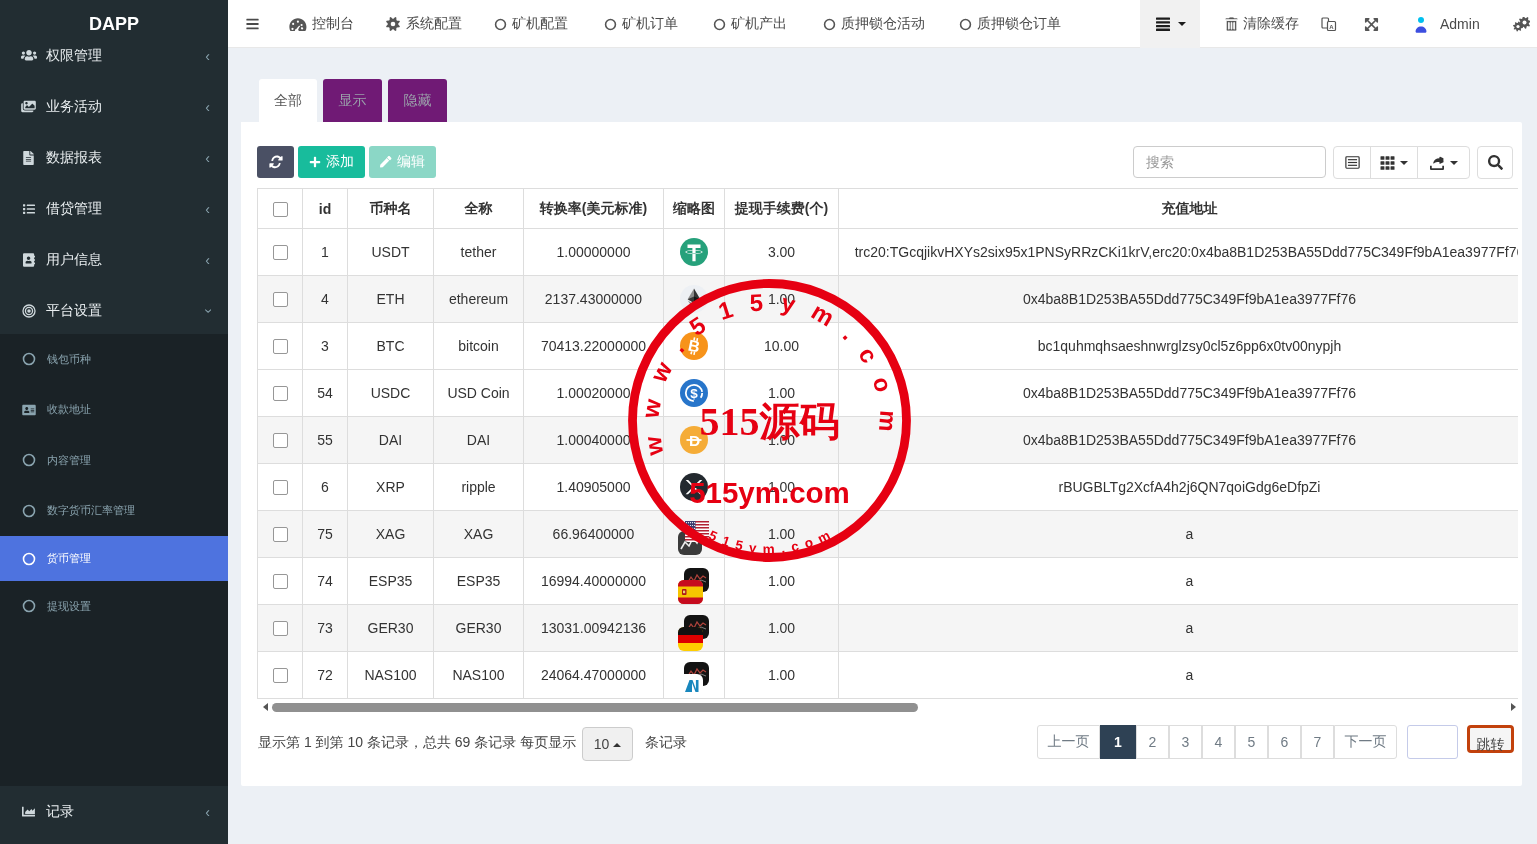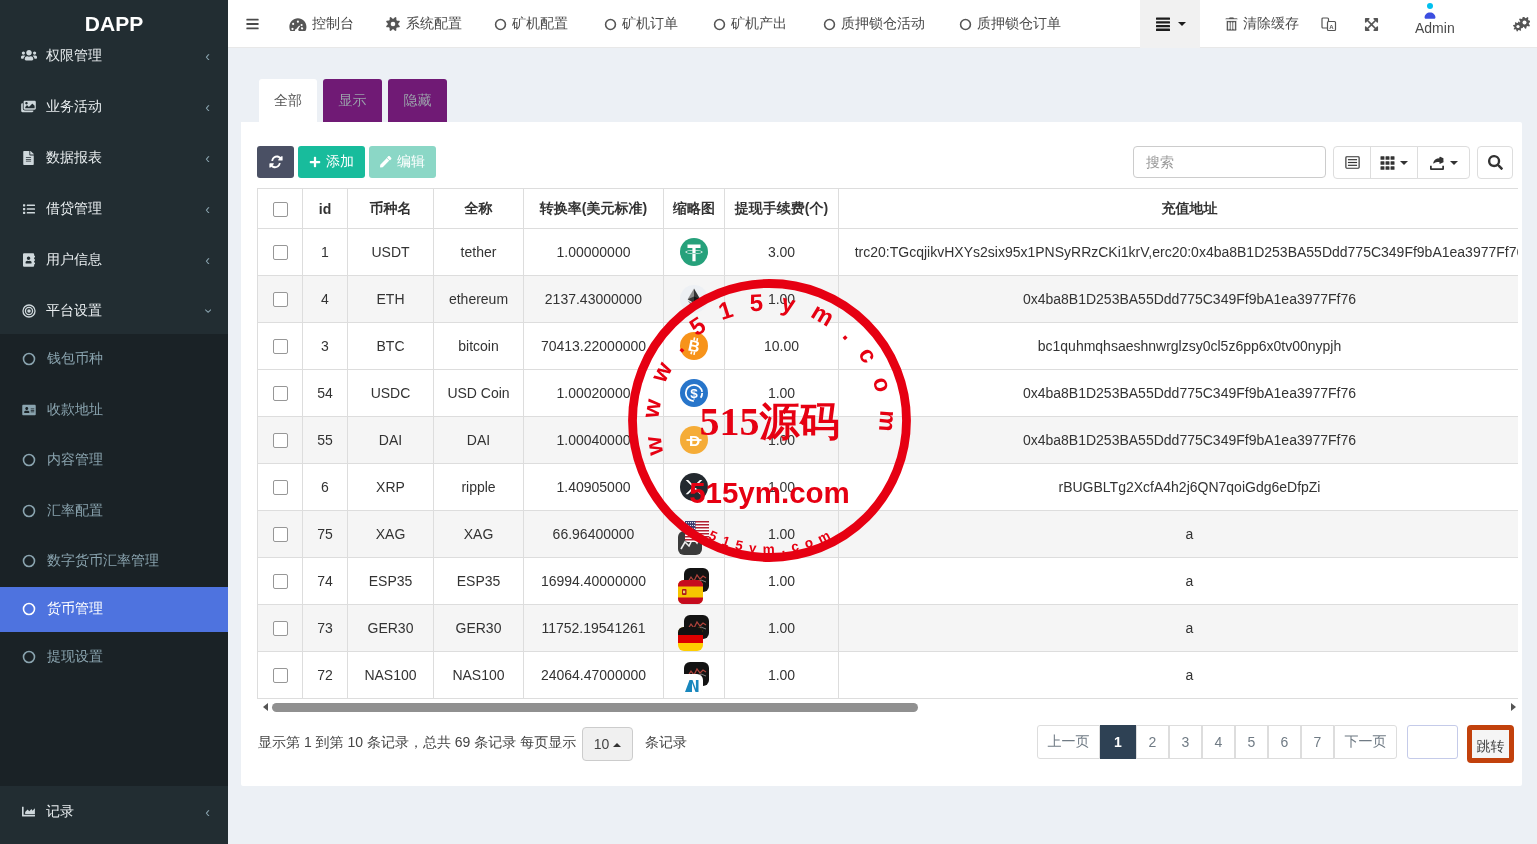--- a/index.html
+++ b/index.html
@@ -3,27 +3,27 @@
 <meta charset="utf-8">
 <style>
 * { margin:0; padding:0; box-sizing:border-box; }
 html,body { width:1537px; height:844px; overflow:hidden; font-family:"Liberation Sans", sans-serif; }
 body { position:relative; background:#ecf0f5; font-size:14px; color:#333; }
 svg { display:block; }
 .abs { position:absolute; }
 
 
 .sidebar { position:absolute; left:0; top:0; width:228px; height:844px; background:#222d32; z-index:5; }
-.logo { height:48px; line-height:48px; text-align:center; color:#fff; font-size:21px; font-weight:bold; letter-spacing:0; }
+.logo { height:48px; line-height:48px; text-align:center; color:#fff; font-size:18px; font-weight:bold; letter-spacing:0; }
 .smenu { position:absolute; left:0; width:228px; }
 .mitem { position:relative; height:51px; display:flex; align-items:center; padding-left:20px; color:#e9eef0; font-size:14px; }
 .mitem .mi { width:17px; margin-right:9px; display:flex; justify-content:center; color:#cfd8dc; }
 .mitem .chev { position:absolute; right:18px; color:#8aa4af; }
 .sub { position:absolute; left:0; top:334px; width:228px; height:452px; background:#1a2226; }
-.sitem { position:relative; height:50.5px; display:flex; align-items:center; padding-left:20px; color:#8aa4af; font-size:14px; }
+.sitem { position:relative; height:50.5px; display:flex; align-items:center; padding-left:20px; color:#8aa4af; font-size:11px; }
 .sitem .mi { width:17px; margin-right:10px; display:flex; justify-content:center; }
 .sitem.active { background:#4e73df; color:#fff; height:45px;font-family:Liberation Serif, serif; }
 .brec { position:absolute; top:786px; left:0; width:228px; }
 
 
 .navbar { position:absolute; left:228px; top:0; width:1309px; height:48px; background:#fff; z-index:4; border-bottom:1px solid #e8e8e8; }
 .nav-item { position:absolute; top:0; height:48px; display:flex; align-items:center; color:#4a4a4a; font-size:14px; }
 .nav-item .ni { margin-right:5px; display:flex; color:#555; }
 
 
@@ -57,21 +57,21 @@
 .hscroll { position:absolute; left:16px; top:580px; width:1261px; height:12px; }
 .hthumb { position:absolute; left:15px; top:1px; width:646px; height:9px; background:#909090; border-radius:5px; }
 .harrow { position:absolute; top:1px; width:0; height:0; border-top:4.5px solid transparent; border-bottom:4.5px solid transparent; }
 
 
 .pgtext { position:absolute; left:17px; top:612px; font-size:14px; color:#444; }
 .pagesel { position:absolute; left:341px; top:605px; width:51px; height:34px; border:1px solid #ccc; border-radius:4px; background:#f0f0f0; text-align:center; line-height:32px; font-size:14px; color:#444; }
 .pg { position:absolute; top:603px; height:34px; border:1px solid #ddd; background:#fff; display:flex; align-items:center; justify-content:center; font-size:14px; color:#707b85; }
 .pg.on { background:#2e4154; border-color:#2e4154; color:#fff; font-weight:bold; }
 .jumpinput { position:absolute; left:1166px; top:603px; width:51px; height:34px; border:1px solid #c5cbe9; border-radius:3px; background:#fff; }
-.jumpbtn { position:absolute; left:1226px; top:603px; width:47px; height:38px; border:5px solid #c2410c; border-radius:4px; background:#f5f5f5; text-align:center; line-height:32px; color:#444; }
+.jumpbtn { position:absolute; left:1226px; top:603px; width:47px; height:28px; border:3px solid #c2410c; border-radius:4px; background:#f5f5f5; text-align:center; line-height:32px; color:#444; }
 </style>
 </head>
 <body>
 
 <div class="sidebar">
   <div class="logo">DAPP</div>
   <div class="smenu" style="top:30px;">
     <div class="mitem"><span class="mi" id="i-users">
           <svg width="16" height="13" viewBox="0 0 640 512">
             <path fill="#cfd8dc" d="M96 224c35 0 64-29 64-64s-29-64-64-64-64 29-64 64 29 64 64 64zm448 0c35 0 64-29 64-64s-29-64-64-64-64 29-64 64 29 64 64 64zm32 32h-64c-18 0-34 7-45 19 40 22 69 62 75 109h66c18 0 32-14 32-32v-32c0-35-29-64-64-64zm-256 0c62 0 112-50 112-112S382 32 320 32 208 82 208 144s50 112 112 112zm77 32h-8c-21 10-44 16-69 16s-48-6-69-16h-8c-51 0-93 42-93 93v23c0 27 21 48 48 48h244c27 0 48-21 48-48v-23c0-51-42-93-93-93zm-223-13c-11-12-27-19-45-19H64c-35 0-64 29-64 64v32c0 18 14 32 32 32h66c6-47 35-87 75-109z"></path>
@@ -116,25 +116,20 @@
     <div class="sitem"><span class="mi" id="i-card">
           <svg width="16" height="12" viewBox="0 0 576 512">
             <path fill="#8aa4af" d="M528 32H48C21 32 0 53 0 80v352c0 27 21 48 48 48h480c27 0 48-21 48-48V80c0-27-21-48-48-48zM192 128c35 0 64 29 64 64s-29 64-64 64-64-29-64-64 29-64 64-64zm112 236c0 11-10 20-22 20H102c-12 0-22-9-22-20v-20c0-33 30-60 67-60h5c12 5 25 8 40 8s28-3 40-8h5c37 0 67 27 67 60v20zm208-28c0 7-5 12-12 12H372c-7 0-12-5-12-12v-8c0-7 5-12 12-12h128c7 0 12 5 12 12v8zm0-64c0 7-5 12-12 12H372c-7 0-12-5-12-12v-8c0-7 5-12 12-12h128c7 0 12 5 12 12v8zm0-64c0 7-5 12-12 12H372c-7 0-12-5-12-12v-8c0-7 5-12 12-12h128c7 0 12 5 12 12v8z"></path>
           </svg>
         </span>收款地址</div>
     <div class="sitem"><span class="mi">
           <svg width="14" height="14" viewBox="0 0 14 14">
             <circle cx="7" cy="7" r="5.5" fill="none" stroke="currentColor" stroke-width="1.6"></circle>
           </svg>
         </span>内容管理</div>
-    <div class="sitem"><span class="mi">
-          <svg width="14" height="14" viewBox="0 0 14 14">
-            <circle cx="7" cy="7" r="5.5" fill="none" stroke="currentColor" stroke-width="1.6"></circle>
-          </svg>
-        </span>汇率配置</div>
     <div class="sitem"><span class="mi">
           <svg width="14" height="14" viewBox="0 0 14 14">
             <circle cx="7" cy="7" r="5.5" fill="none" stroke="currentColor" stroke-width="1.6"></circle>
           </svg>
         </span>数字货币汇率管理</div>
     <div class="sitem active"><span class="mi">
           <svg width="14" height="14" viewBox="0 0 14 14">
             <circle cx="7" cy="7" r="5.5" fill="none" stroke="currentColor" stroke-width="1.6"></circle>
           </svg>
         </span>货币管理</div>
@@ -218,21 +213,21 @@
           <rect x="13" y="9" width="16" height="18" rx="2" fill="#fff"></rect>
         </g>
         <text x="21" y="23" font-size="12" font-weight="bold" fill="#555" text-anchor="middle" font-family="Liberation Sans, sans-serif">A</text>
       </svg>
     </div>
   <div class="nav-item" style="left:1136px;" id="n-expand">
       <svg width="15" height="15" viewBox="0 0 448 512">
         <path fill="#555" d="M448 344v112a23.9 23.9 0 01-24 24H312c-21.4 0-32.1-25.9-17-41l36.2-36.2L224 295.6 116.8 402.9 153 439c15.1 15.1 4.4 41-17 41H24a23.9 23.9 0 01-24-24V344c0-21.4 25.9-32.1 41-17l36.2 36.2L184.5 256 77.2 148.7 41 185c-15.1 15.1-41 4.4-41-17V56a23.9 23.9 0 0124-24h112c21.4 0 32.1 25.9 17 41l-36.2 36.2L224 216.4l107.3-107.3L295 73c-15.1-15.1-4.4-41 17-41h112a23.9 23.9 0 0124 24v112c0 21.4-25.9 32.1-41 17l-36.2-36.2L263.5 256l107.3 107.3L407 327c15.1-15.1 41-4.4 41 17z"></path>
       </svg>
     </div>
-  <div class="nav-item" style="left:1183px;flex-direction:column;">
+  <div class="nav-item" style="left:1183px;">
       <span class="ni" id="n-user">
         <svg width="20" height="20" viewBox="0 0 24 24">
           <circle cx="12" cy="7.2" r="3.6" fill="#00c0ef"></circle>
           <path d="M5.5 21c0-3.6 2.9-6.1 6.5-6.1s6.5 2.5 6.5 6.1c0 1-.8 1.6-1.8 1.6H7.3c-1 0-1.8-.6-1.8-1.6z" fill="#3c4ee0"></path>
         </svg>
       </span>
       <span style="margin-left:4px;">Admin</span>
     </div>
   <div class="nav-item" style="left:1284px;" id="n-cogs">
       <svg width="18" height="15" viewBox="0 0 36 30">
@@ -481,21 +476,21 @@
                     <rect x="5" y="22.6" width="2.2" height="2.6" fill="#e8d27a"></rect>
                   </svg></span></td>
               <td>1.00</td>
               <td class="addr">a</td>
             </tr>
         <tr class="g">
               <td><span class="cb"></span></td>
               <td>73</td>
               <td>GER30</td>
               <td>GER30</td>
-              <td>11752.19541261</td>
+              <td>13031.00942136</td>
               <td><span class="coin lo" id="c-ger"><svg width="32" height="36" viewBox="0 0 32 36">
                     <rect x="6" y="0" width="25" height="24" rx="6" fill="#131313"></rect>
                     <polyline points="10,14 13,9 16,13 19,7 22,11 25,8 28,10" fill="none" stroke="#b0433c" stroke-width="1.2"></polyline>
                     <polyline points="10,17 14,14 18,16 23,12 28,14" fill="none" stroke="#999" stroke-width="0.8"></polyline>
                     <rect x="0" y="12" width="25" height="24" rx="6" fill="#ffce00"></rect>
                     <path d="M0 20v-2.5a5.5 5.5 0 015.5-5.5h14a5.5 5.5 0 015.5 5.5V20z" fill="#111"></path>
                     <rect x="0" y="20" width="25" height="8" fill="#dd0000"></rect>
                   </svg></span></td>
               <td>1.00</td>
               <td class="addr">a</td>

